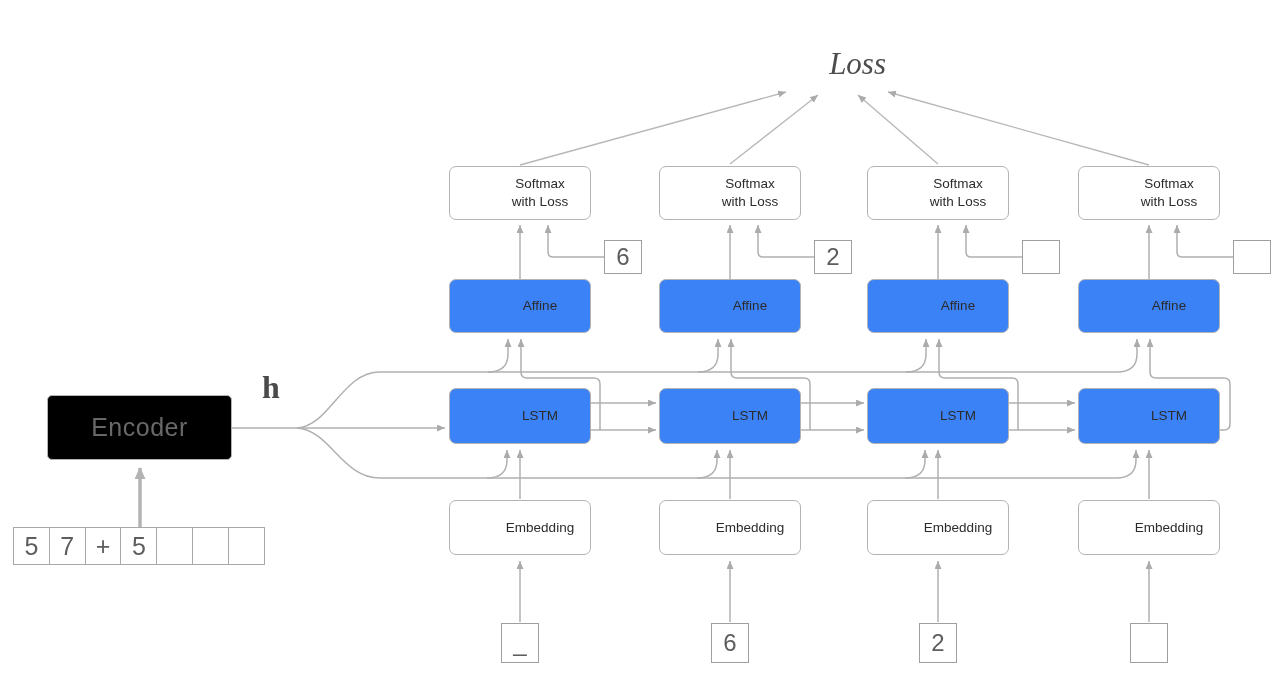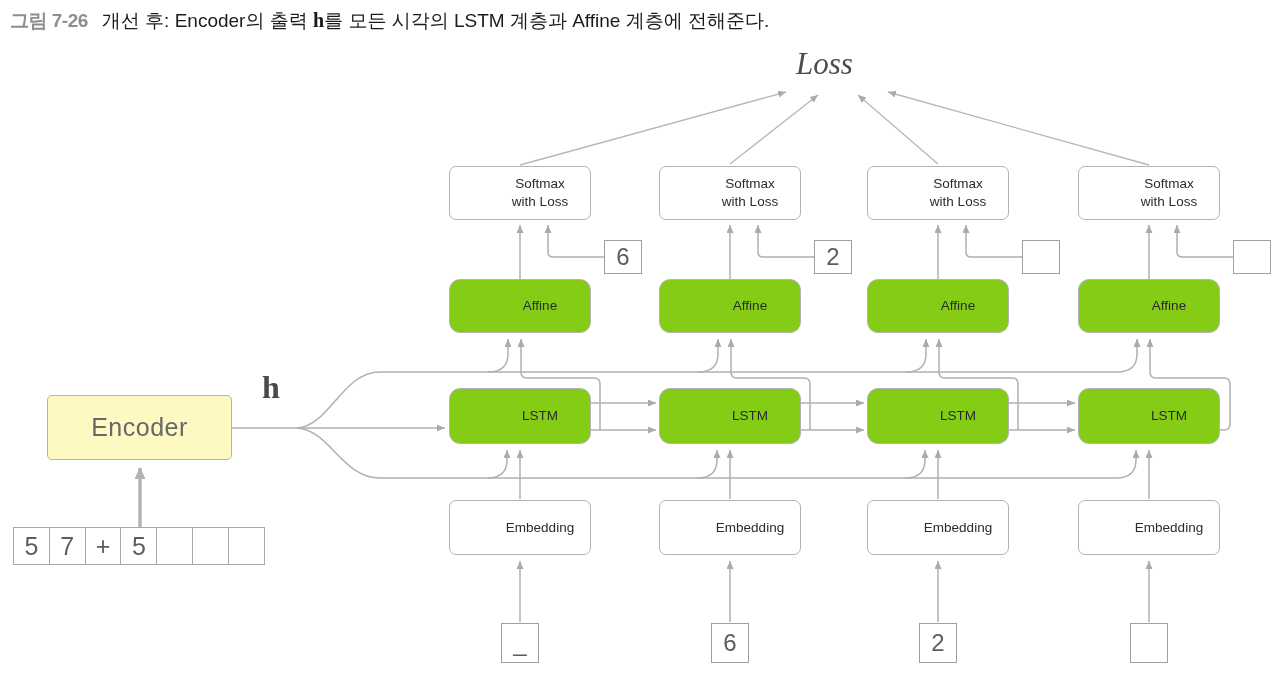--- a/index.html
+++ b/index.html
@@ -4,38 +4,38 @@
 <style>
   html,body{margin:0;padding:0;background:#ffffff;}
   .stage{
     position:relative;width:1280px;height:674px;background:#ffffff;overflow:hidden;
     font-family:"Liberation Sans", sans-serif;
   }
   .caption{position:absolute;left:10px;top:8px;font-size:19px;color:#1b1b1b;white-space:nowrap;}
   .caption .fig-label{font-weight:bold;color:#8e8e8e;margin-right:14px;letter-spacing:-0.5px;}
   .caption .h-sym{font-family:"Liberation Serif", serif;font-weight:bold;font-size:20px;}
   .loss{
-    position:absolute;left:796px;top:46px;width:90px;text-align:left;
+    position:absolute;left:796px;top:46px;width:90px;text-align:right;
     font-family:"Liberation Serif", serif;font-style:italic;font-size:31px;color:#4c4c4c;
   }
   .box{
     position:absolute;box-sizing:border-box;border:1.4px solid #b3b3b3;border-radius:7px;
     display:flex;align-items:center;justify-content:center;text-align:center;
     font-size:13.5px;color:#2b2b2b;line-height:1.3;white-space:pre-line;padding-left:40px;
   }
   .white{background:#ffffff;}
-  .gray{background:#84cc16;border-radius:11px;}
+  .gray{background:#3b82f6;}
   .sq{
     position:absolute;box-sizing:border-box;border:1.2px solid #9f9f9f;background:#ffffff;border-radius:0;
     display:flex;align-items:center;justify-content:center;
     font-size:24px;color:#5d5d5d;
   }
   .encoder-box{
     position:absolute;left:47px;top:395px;width:185px;height:65px;box-sizing:border-box;
-    background:#fef9c3;border:1.4px solid #b3b3b3;border-radius:5px;
+    background:#000000;border:1.4px solid #b3b3b3;border-radius:5px;
     display:flex;align-items:center;justify-content:center;
     font-size:25px;color:#686868;letter-spacing:0.5px;
   }
   .h-label{
     position:absolute;left:254px;top:369px;width:34px;text-align:center;
     font-family:"Liberation Serif", serif;font-weight:bold;font-size:32px;color:#4a4a4a;
   }
   .cells{position:absolute;left:13px;top:527px;display:flex;}
   .cell{
     box-sizing:border-box;width:37px;height:38px;background:#fff;border:1.2px solid #a8a8a8;
@@ -43,22 +43,20 @@
     font-size:25px;color:#5d5d5d;
   }
   .cell:first-child{margin-left:0;}
   svg.wires{position:absolute;left:0;top:0;}
 </style>
 </head>
 <body>
 
 <div class="stage">
 
-  <div class="caption"><span class="fig-label">그림 7-26</span><span>개선 후: Encoder의 출력 </span><span class="h-sym">h</span><span>를 모든 시각의 LSTM 계층과 Affine 계층에 전해준다.</span>
-  </div>
 
   <svg class="wires" width="1280" height="674" viewBox="0 0 1280 674">
     <defs>
       <marker id="ah" markerUnits="userSpaceOnUse" markerWidth="10" markerHeight="9" refX="8" refY="3.5" orient="auto">
         <path d="M0,0 L8,3.5 L0,7 Z" fill="#ababab"></path>
       </marker>
       <marker id="ahBig" markerUnits="userSpaceOnUse" markerWidth="14" markerHeight="13" refX="11" refY="5.5" orient="auto">
         <path d="M0,0 L12,5.5 L0,11 Z" fill="#b3b3b3"></path>
       </marker>
     </defs>

